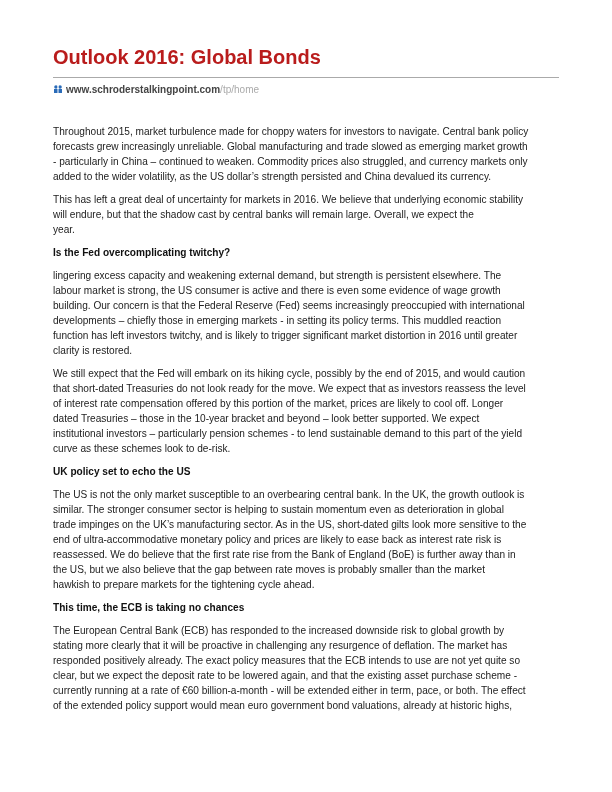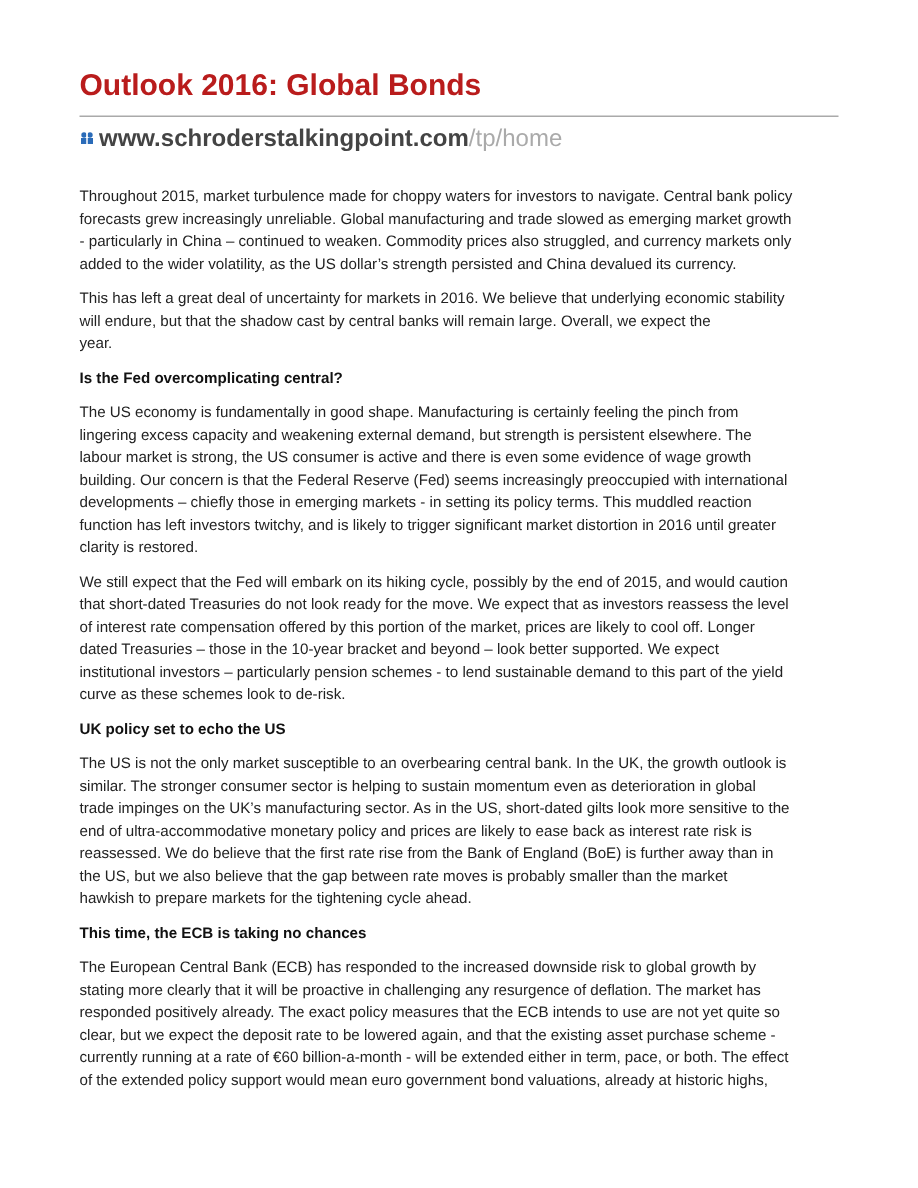--- a/index.html
+++ b/index.html
@@ -1,20 +1,20 @@
 <!DOCTYPE html>
 <html><head>
 <meta charset="utf-8">
 <style>
   html, body { margin: 0; padding: 0; background: #ffffff; }
   body { width: 612px; height: 792px; position: relative; overflow: hidden; font-family: "Liberation Sans", sans-serif; color: #222222; }
   .page { position: absolute; left: 53px; top: 0; width: 508px; }
   .title { position: absolute; left: 0; top: 46px; font-size: 20px; font-weight: bold; color: #b91c1c; margin: 0; letter-spacing: 0; white-space: nowrap; }
   .rule { position: absolute; left: 0; top: 77px; width: 506px; height: 0; border-top: 1px solid #aaaaaa; }
-  .source { position: absolute; left: 0; top: 84px; font-size: 16px; white-space: nowrap; display: flex; align-items: flex-start; }
+  .source { position: absolute; left: 0; top: 84px; font-size: 10px; white-space: nowrap; display: flex; align-items: flex-start; }
   .source .icon { width: 10px; height: 10px; margin-right: 3px; display: inline-block; }
   .source .domain { color: #444444; font-weight: bold; }
   .source .path { color: #aaaaaa; }
   .body { position: absolute; left: 0; top: 124px; width: 512px; font-size: 10.1px; line-height: 15px; }
   .body p { margin: 0 0 8px 0; }
   .body h3 { font-size: 10.1px; font-weight: bold; margin: 0 0 8px 0; line-height: 15px; color: #111111; }
   .line { display: block; white-space: nowrap; }
 </style>
 </head>
 <body>
@@ -41,23 +41,22 @@
       <span class="line">Throughout 2015, market turbulence made for choppy waters for investors to navigate. Central bank policy</span>
       <span class="line">forecasts grew increasingly unreliable. Global manufacturing and trade slowed as emerging market growth</span>
       <span class="line">- particularly in China – continued to weaken. Commodity prices also struggled, and currency markets only</span>
       <span class="line">added to the wider volatility, as the US dollar’s strength persisted and China devalued its currency.</span>
     </p>
     <p>
       <span class="line">This has left a great deal of uncertainty for markets in 2016. We believe that underlying economic stability</span>
       <span class="line">will endure, but that the shadow cast by central banks will remain large. Overall, we expect the</span>
       <span class="line">year.</span>
     </p>
-    <h3>Is the Fed overcomplicating central?</h3>
+    <h3>Is the Fed overcomplicating twitchy?</h3>
     <p>
-      <span class="line">The US economy is fundamentally in good shape. Manufacturing is certainly feeling the pinch from</span>
       <span class="line">lingering excess capacity and weakening external demand, but strength is persistent elsewhere. The</span>
       <span class="line">labour market is strong, the US consumer is active and there is even some evidence of wage growth</span>
       <span class="line">building. Our concern is that the Federal Reserve (Fed) seems increasingly preoccupied with international</span>
       <span class="line">developments – chiefly those in emerging markets - in setting its policy terms. This muddled reaction</span>
       <span class="line">function has left investors twitchy, and is likely to trigger significant market distortion in 2016 until greater</span>
       <span class="line">clarity is restored.</span>
     </p>
     <p>
       <span class="line">We still expect that the Fed will embark on its hiking cycle, possibly by the end of 2015, and would caution</span>
       <span class="line">that short-dated Treasuries do not look ready for the move. We expect that as investors reassess the level</span>

